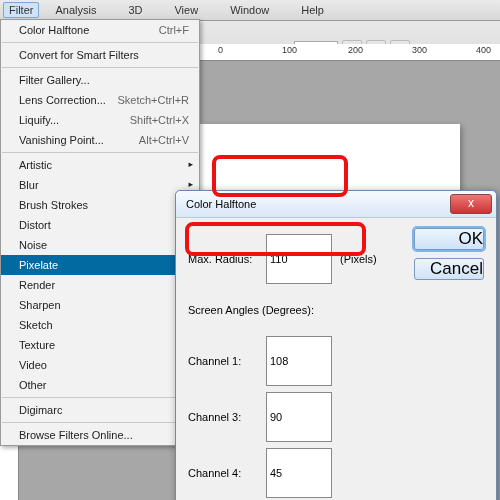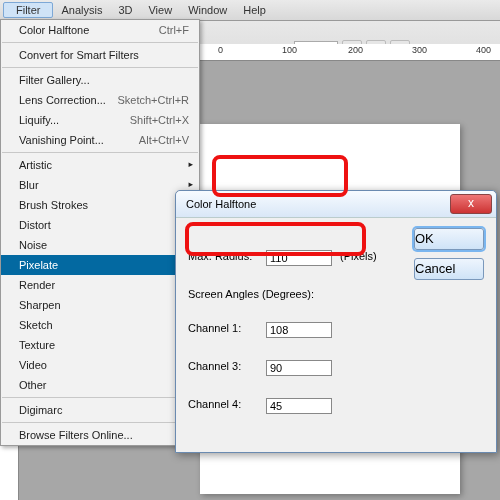--- a/index.html
+++ b/index.html
@@ -1,18 +1,18 @@
 <!DOCTYPE html>
 <html><head>
 <meta charset="utf-8">
 <style>
 body{margin:0;font-family:Tahoma,Arial,sans-serif;font-size:11px;background:#a7a7a7;overflow:hidden;width:500px;height:500px;position:relative}
 .menubar{background:linear-gradient(#eaeaea,#d8d8d8);height:20px;display:flex;align-items:center;padding:0 3px;border-bottom:1px solid #999}
-.menubar .mi{padding:2px 8px;color:#333}
-.menubar .mi.sel{background:#cfe3f7;border:1px solid #7da8d6;padding:1px 12px;border-radius:2px}
+.menubar .mi{padding:2px 16px;color:#333}
+.menubar .mi.sel{background:#cfe3f7;border:1px solid #7da8d6;padding:1px 5px;border-radius:2px}
 .toolbar{background:linear-gradient(#e8e8e8,#d8d8d8);height:24px;display:flex;align-items:center;padding:17px 8px;border-bottom:1px solid #999;color:#444}
 .toolbar .lbl{margin-left:260px}
 .toolbar input{width:38px;font-size:13px;border:1px solid #aaa}
 .toolbar .tbtn{display:inline-block;width:18px;height:18px;border:1px solid #bbb;margin-left:4px;border-radius:2px;background:#e6e6e6}
 .workspace{position:absolute;left:0;top:44px;right:0;bottom:0;background:#a7a7a7}
 .ruler-h{position:absolute;left:18px;right:0;top:0;height:16px;background:#fff;border-bottom:1px solid #888;font-size:9px;color:#333}
 .ruler-h .tick{position:absolute;top:1px}
 .ruler-v{position:absolute;left:0;top:16px;width:18px;bottom:0;background:#fff;border-right:1px solid #888}
 .canvas{position:absolute;left:200px;top:80px;width:260px;height:370px;background:#fff;box-shadow:2px 2px 6px rgba(0,0,0,0.3)}
 .filtermenu{position:absolute;left:0;top:19px;width:198px;background:#f2f2f2;border:1px solid #9a9a9a;box-shadow:2px 2px 4px rgba(0,0,0,0.3)}
@@ -22,25 +22,25 @@
 .fmi.sel{background:#0369a1;color:#fff}
 .sep{height:1px;background:#c8c8c8;margin:2px 1px}
 .submenu{position:absolute;left:198px;top:255px;width:128px;background:#f2f2f2;border:1px solid #9a9a9a;box-shadow:2px 2px 4px rgba(0,0,0,0.3)}
 .smi{padding:4px 10px 4px 18px;color:#222}
 .smi.sel{background:#1e76e3;color:#fff}
 .smi.hidden{color:#999;text-decoration:line-through;font-size:9px;padding:1px 10px}
 .dialog{position:absolute;left:175px;top:190px;width:320px;background:#f0f0f0;border:1px solid #6a8ab0;border-radius:5px 5px 0 0;box-shadow:2px 2px 8px rgba(0,0,0,0.4)}
 .dtitle{background:linear-gradient(#f7fbff,#d9e7f7);height:26px;border-radius:5px 5px 0 0;display:flex;align-items:center;justify-content:space-between;padding:0 4px 0 10px;border-bottom:1px solid #bcc}
 .closebtn{width:40px;height:18px;background:linear-gradient(#e77,#c33);border:1px solid #844;border-radius:3px;color:#fff;text-align:center;font-size:12px;line-height:16px}
 .dbody{padding:10px 12px 16px;position:relative}
-.row{display:flex;margin:22px 0}
+.row{display:flex;align-items:center;margin:6px 0}
 .row label{width:78px}
-.row input{width:58px;font-size:11px;border:1px solid #888;padding:1px 3px;background:#fff}
+.row input{width:58px;font-size:11px;border:1px solid #888;padding:18px 3px;background:#fff}
 .btns{position:absolute;right:12px;top:10px}
-.btn{display:block;width:68px;height:20px;margin-bottom:8px;border:1px solid #7a98bb;border-radius:3px;background:linear-gradient(#eef5fd,#cfe3f7);text-align:left;line-height:20px;font-size:13px}
+.btn{display:block;width:68px;height:20px;margin-bottom:8px;border:1px solid #7a98bb;border-radius:3px;background:linear-gradient(#eef5fd,#cfe3f7);text-align:right;line-height:20px;font-size:17px}
 .btn.ok{box-shadow:0 0 0 2px #7bb6ef}
 .annot{position:absolute;border:4px solid #e11;border-radius:8px;pointer-events:none}
 .annot.a1{left:212px;top:155px;width:128px;height:34px}
 .annot.a2{left:185px;top:222px;width:173px;height:26px}
 </style>
 </head>
 <body>
 <div class="menubar">
  <span class="mi sel">Filter</span>
  <span class="mi">Analysis</span>
@@ -149,21 +149,21 @@
  <div class="dtitle">
   <span>Color Halftone</span>
   <div class="closebtn">x</div>
  </div>
  <div class="dbody">
   <div class="row">
    <label>Max. Radius:</label>
    <input value="110" style="">
    <span style="margin-left:8px">(Pixels)</span>
   </div>
-  <div style="margin:14px 0">Screen Angles (Degrees):</div>
+  <div style="margin:20px 0">Screen Angles (Degrees):</div>
   <div class="row">
         <label>Channel 1:</label>
         <input value="108" style="">
       </div>
   <div class="row">
         <label>Channel 3:</label>
         <input value="90" style="">
       </div>
   <div class="row">
         <label>Channel 4:</label>

